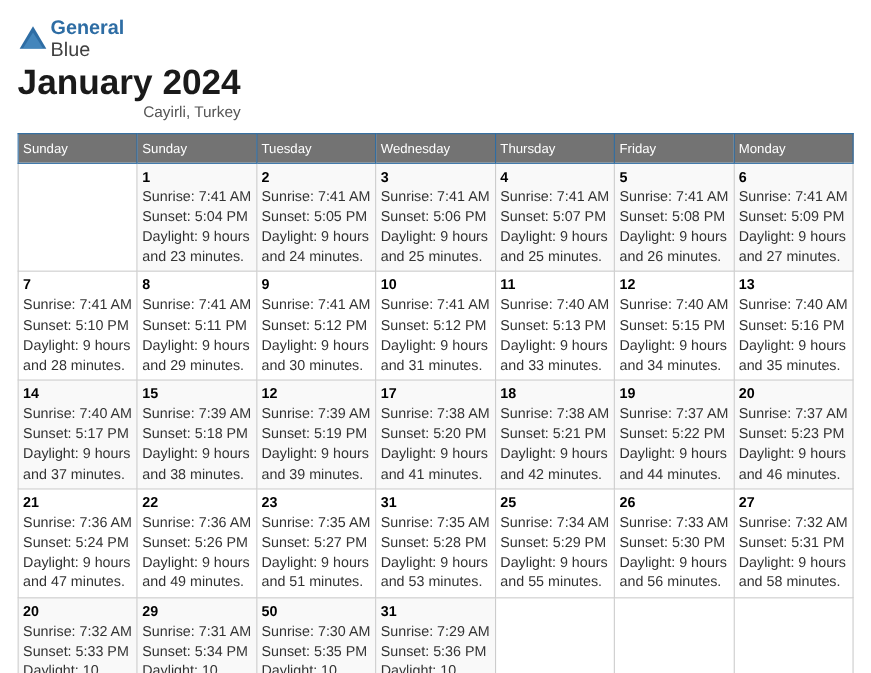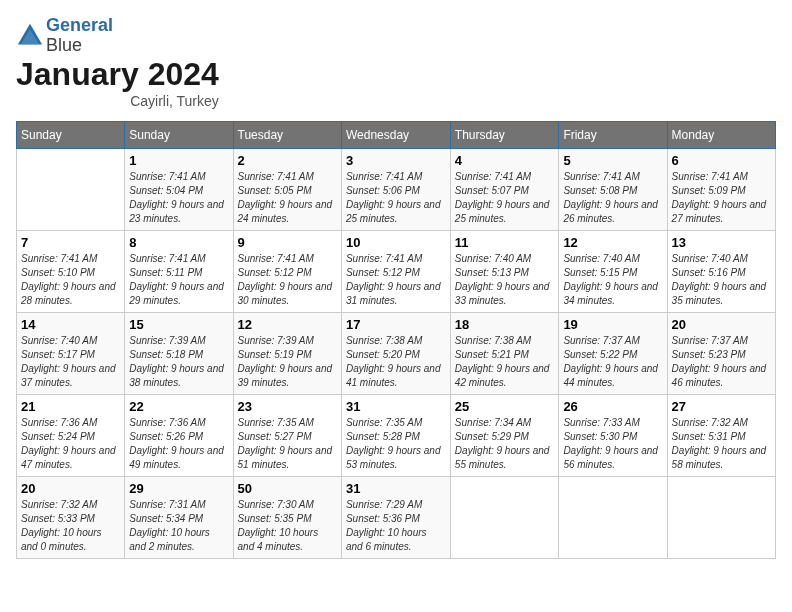--- a/index.html
+++ b/index.html
@@ -73,24 +73,23 @@
     }
     tbody tr:nth-child(even) td {
       background-color: #fff;
     }
     .day-number {
       font-weight: bold;
       font-size: 13px;
       margin-bottom: 2px;
     }
     .day-info {
-      font-size: 10px;
+      font-size: 13px;
       color: #333;
       line-height: 1.4;
-      font-style: italic;
     }
     .empty-cell {
       background: #fff !important;
     }
   </style>
 </head>
 <body>
 
 <div class="header">
   <div class="logo">

